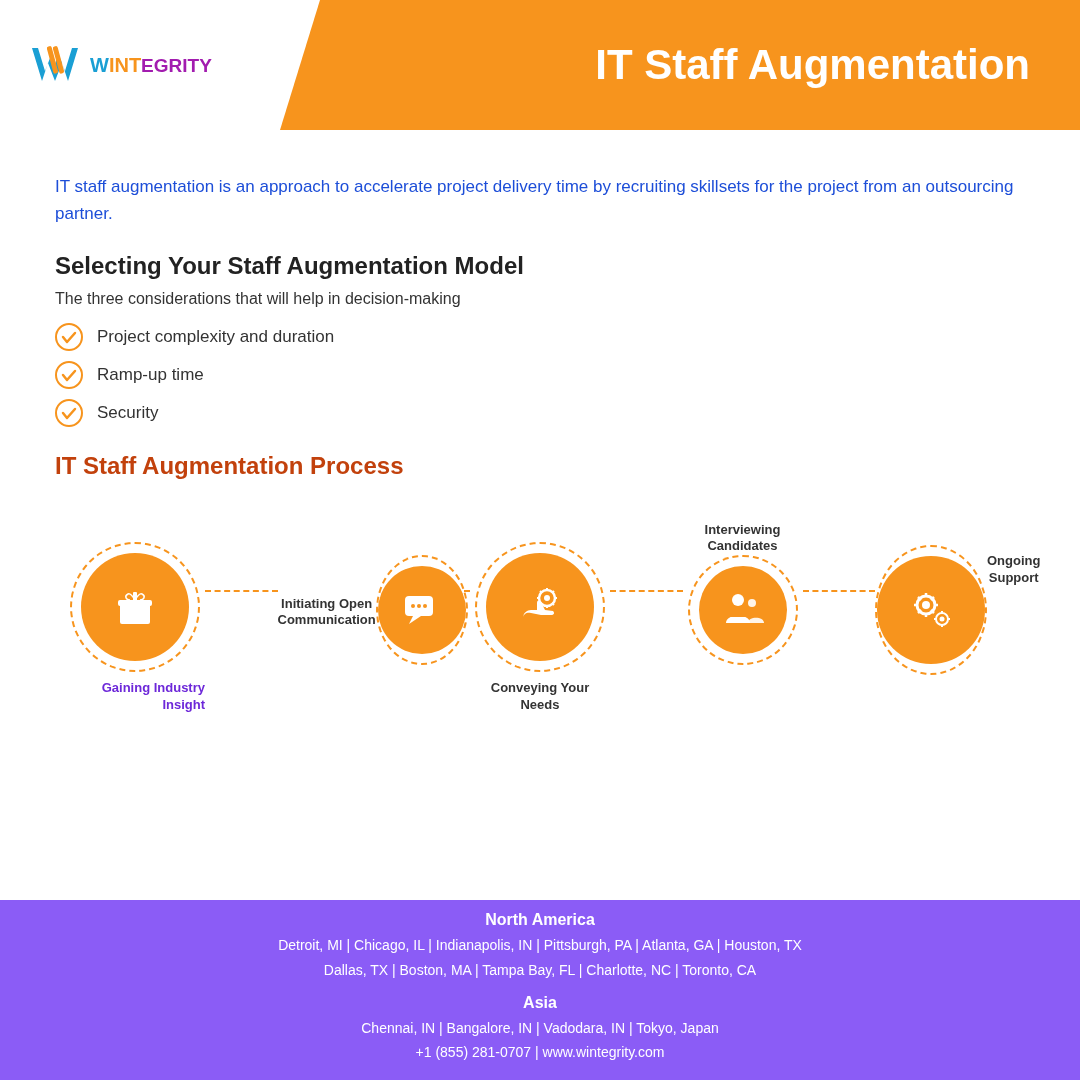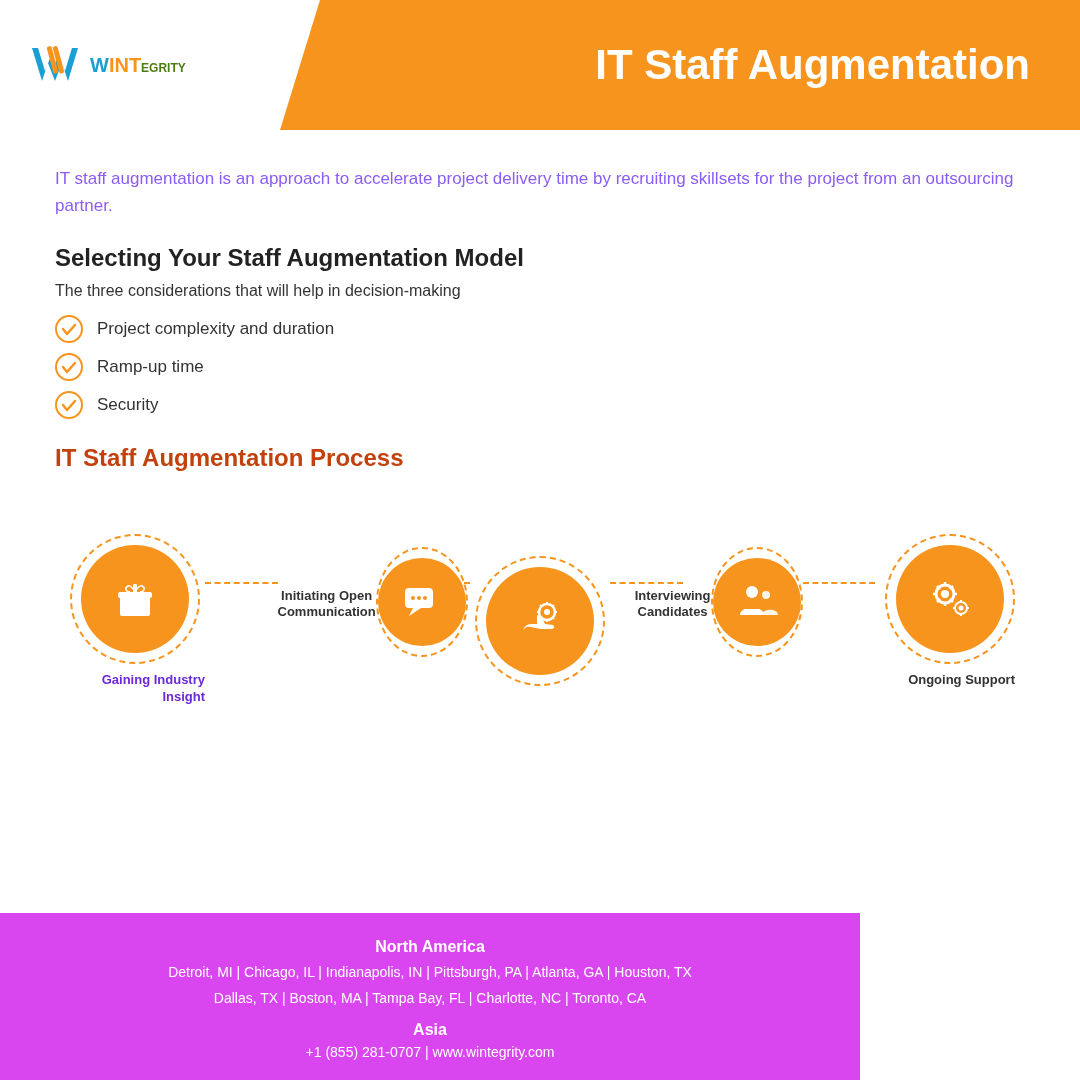--- a/index.html
+++ b/index.html
@@ -48,23 +48,24 @@
     }
     
 
     
     .main-content {
       padding: 35px 55px 25px 55px;
       background: #fff;
     }
     .intro-text {
       font-size: 17px;
-      color: #8b5cf6;
+      color: #1d4ed8;
       line-height: 1.6;
       margin-bottom: 25px;
+      margin-top: 8px;
     }
     .section-title {
       font-size: 24px;
       font-weight: bold;
       color: #222;
       margin-bottom: 10px;
     }
     .sub-text {
       font-size: 16px;
       color: #333;
@@ -121,27 +122,27 @@
       width: 108px;
       height: 108px;
     }
     .circle-medium .circle-inner {
       width: 88px;
       height: 88px;
     }
 
     
     .footer {
-      background: #d946ef;
-      padding: 25px 40px 20px;
+      background: #8b5cf6;
+      padding: 11px 40px 20px;
       text-align: center;
       position: absolute;
       bottom: 0;
       left: 0;
-      width: 860px;
+      width: 1080px;
     }
     .footer-region {
       font-size: 16px;
       font-weight: bold;
       color: #fff;
       margin-bottom: 5px;
     }
     .footer-cities {
       font-size: 14px;
       color: #fff;
@@ -178,21 +179,21 @@
 
     <svg class="logo-icon" viewBox="0 0 50 45" xmlns="http://www.w3.org/2000/svg">
 
       <polygon points="2,5 12,38 18,20 25,38 32,20 38,38 48,5 42,5 35,28 28,10 25,22 22,10 15,28 8,5" fill="#1a9fd4"></polygon>
 
       <rect x="20" y="3" width="5" height="28" rx="2" fill="#f7941d" transform="rotate(-15 22 17)"></rect>
       <rect x="26" y="3" width="5" height="28" rx="2" fill="#f7941d" transform="rotate(-15 28 17)"></rect>
     </svg>
     <div>
       <div style="font-size:11px; color:#888; letter-spacing:0px; font-family: Arial, sans-serif;">
-        <span style="color:#1a9fd4; font-weight:bold; font-size:20px;">W</span><span style="color:#f7941d; font-weight:bold; font-size:20px;">INT</span><span style="color:#4d7c0f; font-weight:bold; font-size:12px;">EGRITY</span>
+        <span style="color:#1a9fd4; font-weight:bold; font-size:20px;">W</span><span style="color:#f7941d; font-weight:bold; font-size:20px;">INT</span><span style="color:#a21caf; font-weight:bold; font-size:19px;">EGRITY</span>
       </div>
     </div>
   </div>
   <div class="header-title-area">
     <h1>IT Staff Augmentation</h1>
   </div>
 </div>
 
 <div class="main-content">
   <p class="intro-text">IT staff augmentation is an approach to accelerate project delivery time by recruiting skillsets for the project from an outsourcing partner.</p>
@@ -285,46 +286,49 @@
             <line x1="34" y1="25" x2="34" y2="28" stroke="white" stroke-width="2"></line>
             <line x1="24" y1="18" x2="27" y2="18" stroke="white" stroke-width="2"></line>
             <line x1="41" y1="18" x2="44" y2="18" stroke="white" stroke-width="2"></line>
             <line x1="27" y1="11" x2="29" y2="13" stroke="white" stroke-width="2"></line>
             <line x1="39" y1="23" x2="41" y2="25" stroke="white" stroke-width="2"></line>
             <line x1="41" y1="11" x2="39" y2="13" stroke="white" stroke-width="2"></line>
             <line x1="29" y1="23" x2="27" y2="25" stroke="white" stroke-width="2"></line>
           </svg>
         </div>
       </div>
+      <div class="node-label-below" style="font-size:13px;font-weight:600;color:#333;text-align:center;margin-top:8px;">
+        <span>Conveying Your Needs</span>
+      </div>
     </div>
 
     <div class="dot-line" style="flex:1;border-top:2px dashed #f7941d;margin-bottom:38px;"></div>
 
-    <div style="display:flex;flex-direction:row;align-items:center;width:120px;flex-shrink:0;justify-content:flex-end;">
+    <div style="display:flex;flex-direction:column;align-items:center;width:120px;flex-shrink:0;">
       <div style="height:38px;display:flex;align-items:flex-end;font-size:13px;font-weight:600;color:#333;text-align:center;line-height:1.3;">
         <span>Interviewing Candidates</span>
       </div>
       <div class="circle-outer circle-medium">
         <div class="circle-inner" style="width:88px;height:88px;">
 
           <svg width="50" height="50" viewBox="0 0 50 50" xmlns="http://www.w3.org/2000/svg">
             <circle cx="20" cy="15" r="6" fill="white"></circle>
             <path d="M8 38 C8 28 32 28 32 38 Z" fill="white"></path>
             <circle cx="34" cy="18" r="4" fill="white" opacity="0.9"></circle>
             <path d="M30 38 C30 31 46 31 46 38 Z" fill="white" opacity="0.9"></path>
             <rect x="12" y="30" width="16" height="2" rx="1" fill="#f7941d"></rect>
           </svg>
         </div>
       </div>
       <div style="height:38px;"></div>
     </div>
 
     <div class="dot-line" style="flex:1;border-top:2px dashed #f7941d;margin-bottom:38px;"></div>
 
-    <div style="display:flex;flex-direction:column;align-items:flex-end;width:140px;flex-shrink:0;">
+    <div style="display:flex;flex-direction:row;align-items:flex-start;width:140px;flex-shrink:0;">
       <div style="height:38px;display:flex;align-items:flex-end;"></div>
       <div class="circle-outer circle-large">
         <div class="circle-inner" style="width:108px;height:108px;">
 
           <svg width="55" height="55" viewBox="0 0 55 55" xmlns="http://www.w3.org/2000/svg">
             <circle cx="22" cy="22" r="9" fill="none" stroke="white" stroke-width="3"></circle>
             <circle cx="22" cy="22" r="4" fill="white"></circle>
             <line x1="22" y1="10" x2="22" y2="14" stroke="white" stroke-width="2.5"></line>
             <line x1="22" y1="30" x2="22" y2="34" stroke="white" stroke-width="2.5"></line>
             <line x1="10" y1="22" x2="14" y2="22" stroke="white" stroke-width="2.5"></line>
@@ -349,14 +353,15 @@
     </div>
 
   </div>
 </div>
 
 <div class="footer">
   <div class="footer-region">North America</div>
   <div class="footer-cities">Detroit, MI | Chicago, IL | Indianapolis, IN | Pittsburgh, PA | Atlanta, GA | Houston, TX</div>
   <div class="footer-cities">Dallas, TX | Boston, MA | Tampa Bay, FL | Charlotte, NC | Toronto, CA</div>
   <div class="footer-region" style="margin-top:12px;">Asia</div>
+  <div class="footer-cities">Chennai, IN | Bangalore, IN | Vadodara, IN | Tokyo, Japan</div>
   <div class="footer-contact">+1 (855) 281-0707 | www.wintegrity.com</div>
 </div>
 
 </body></html>

